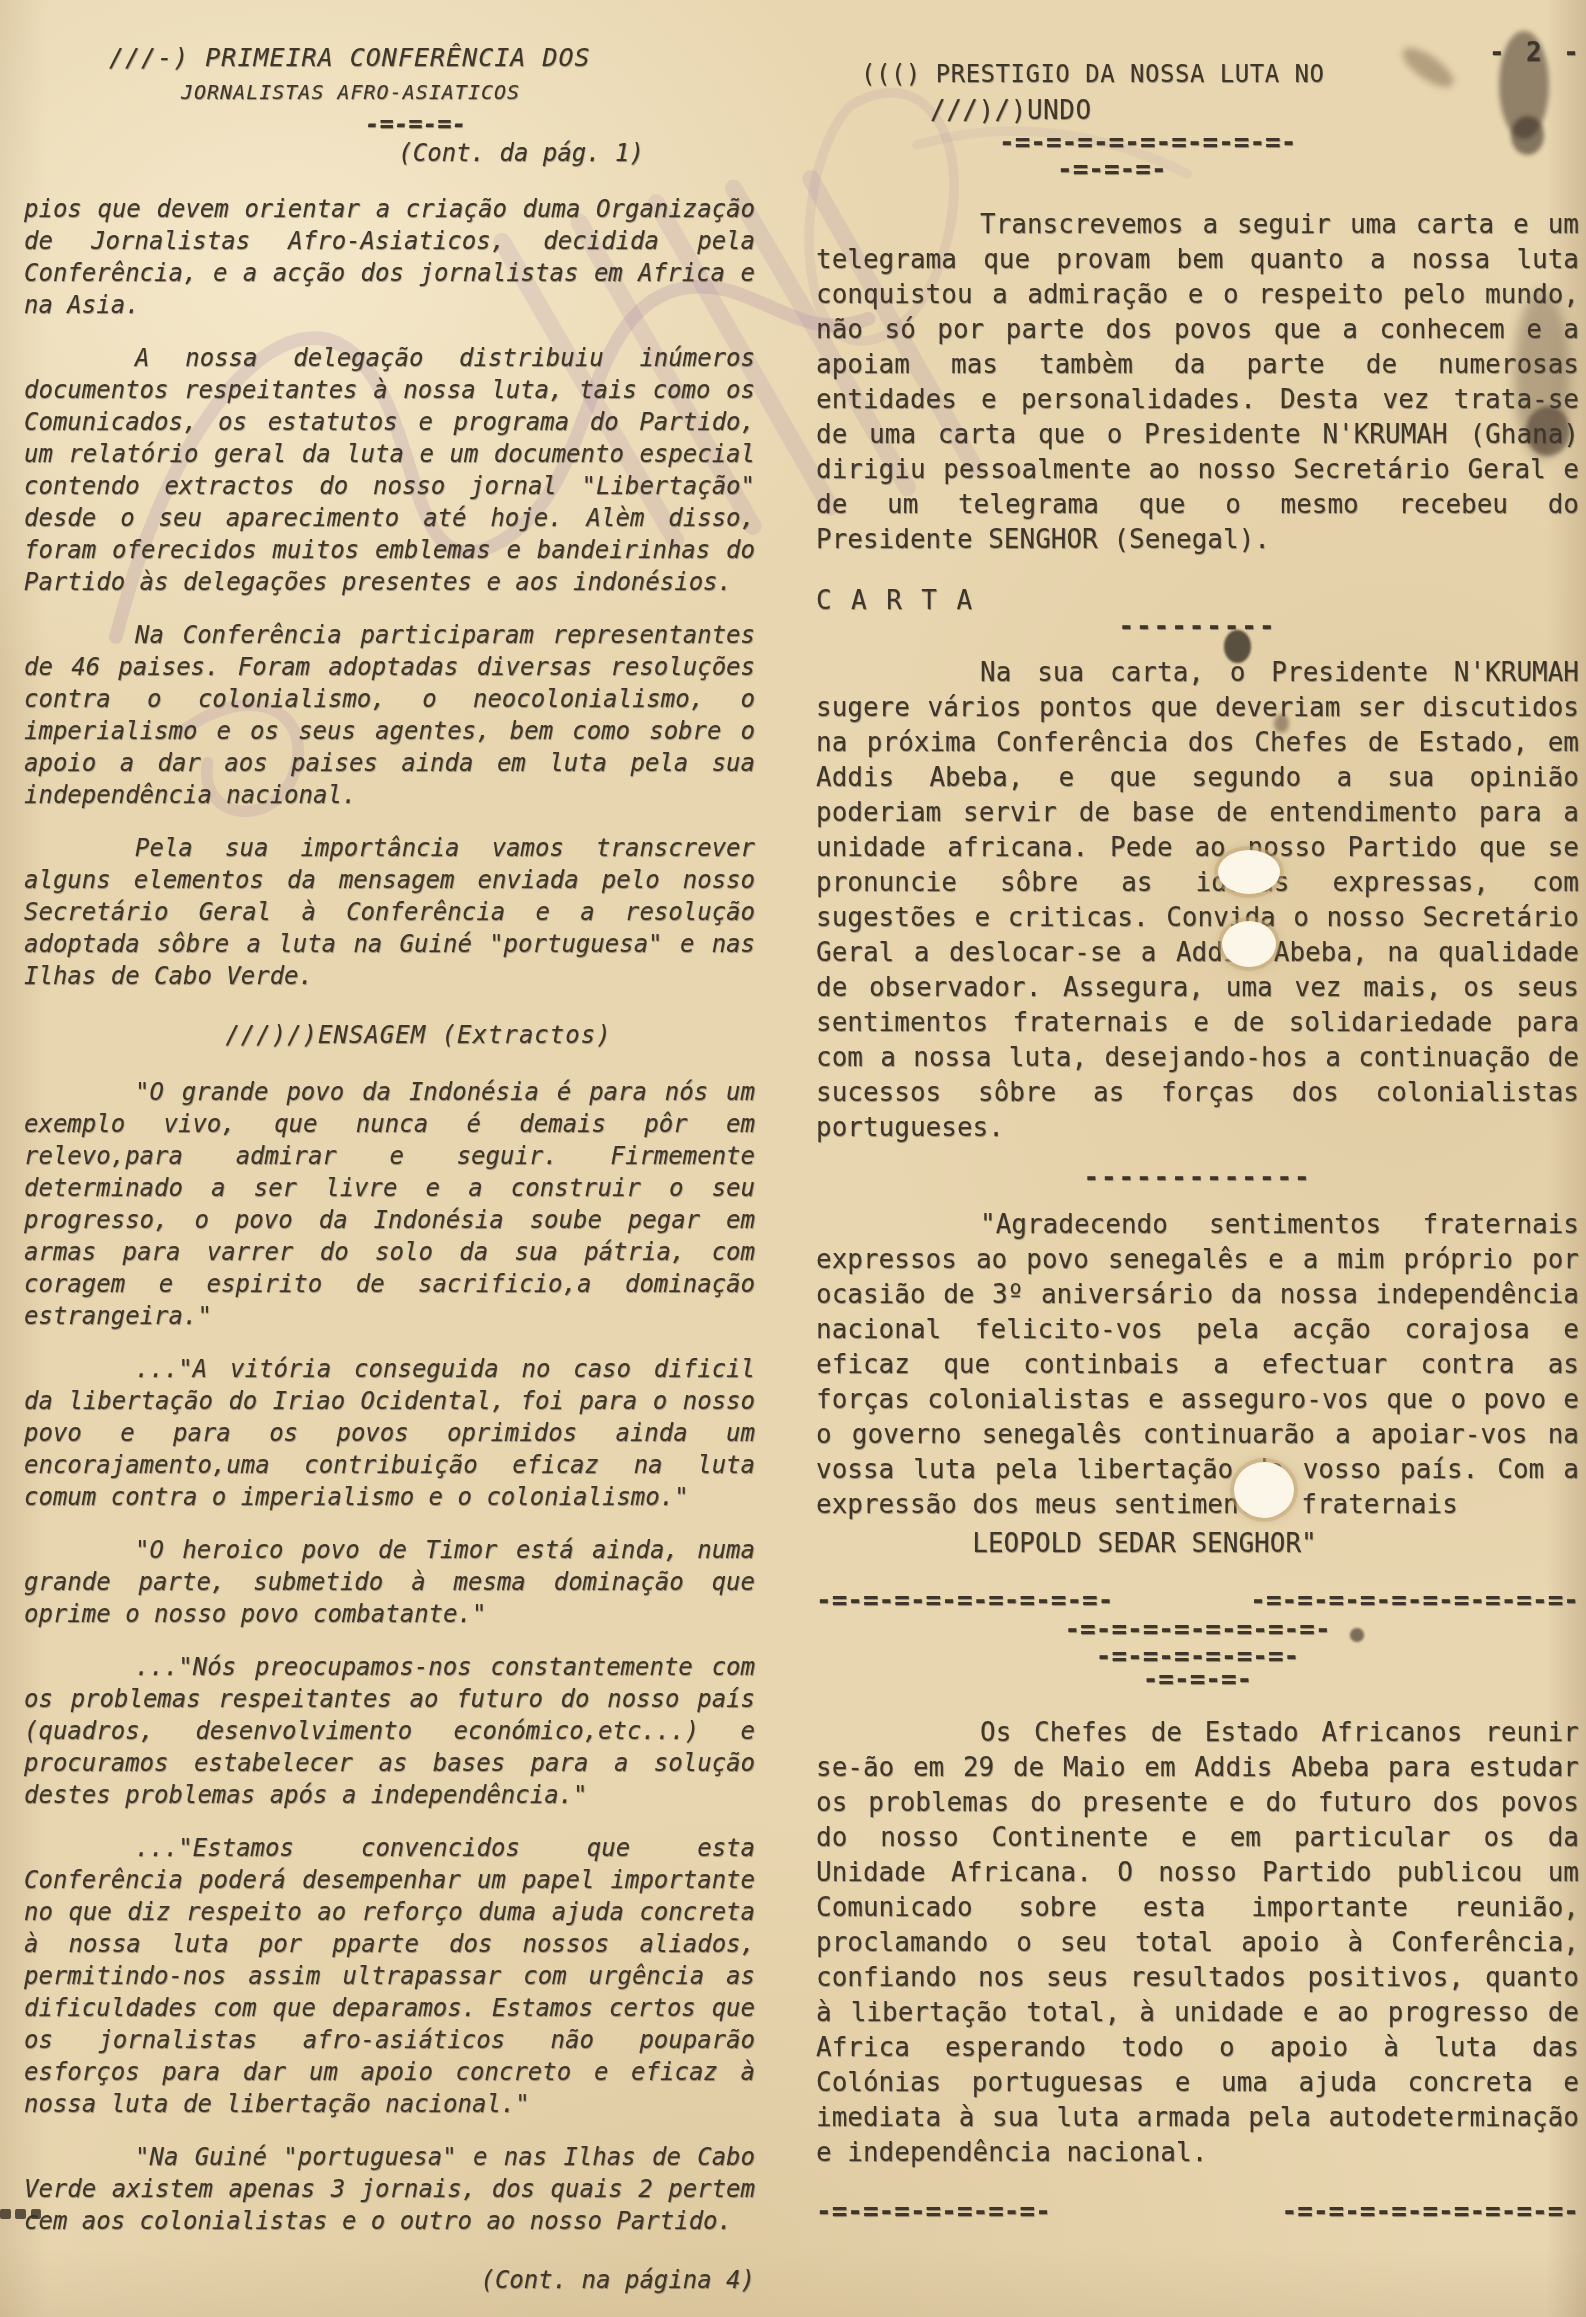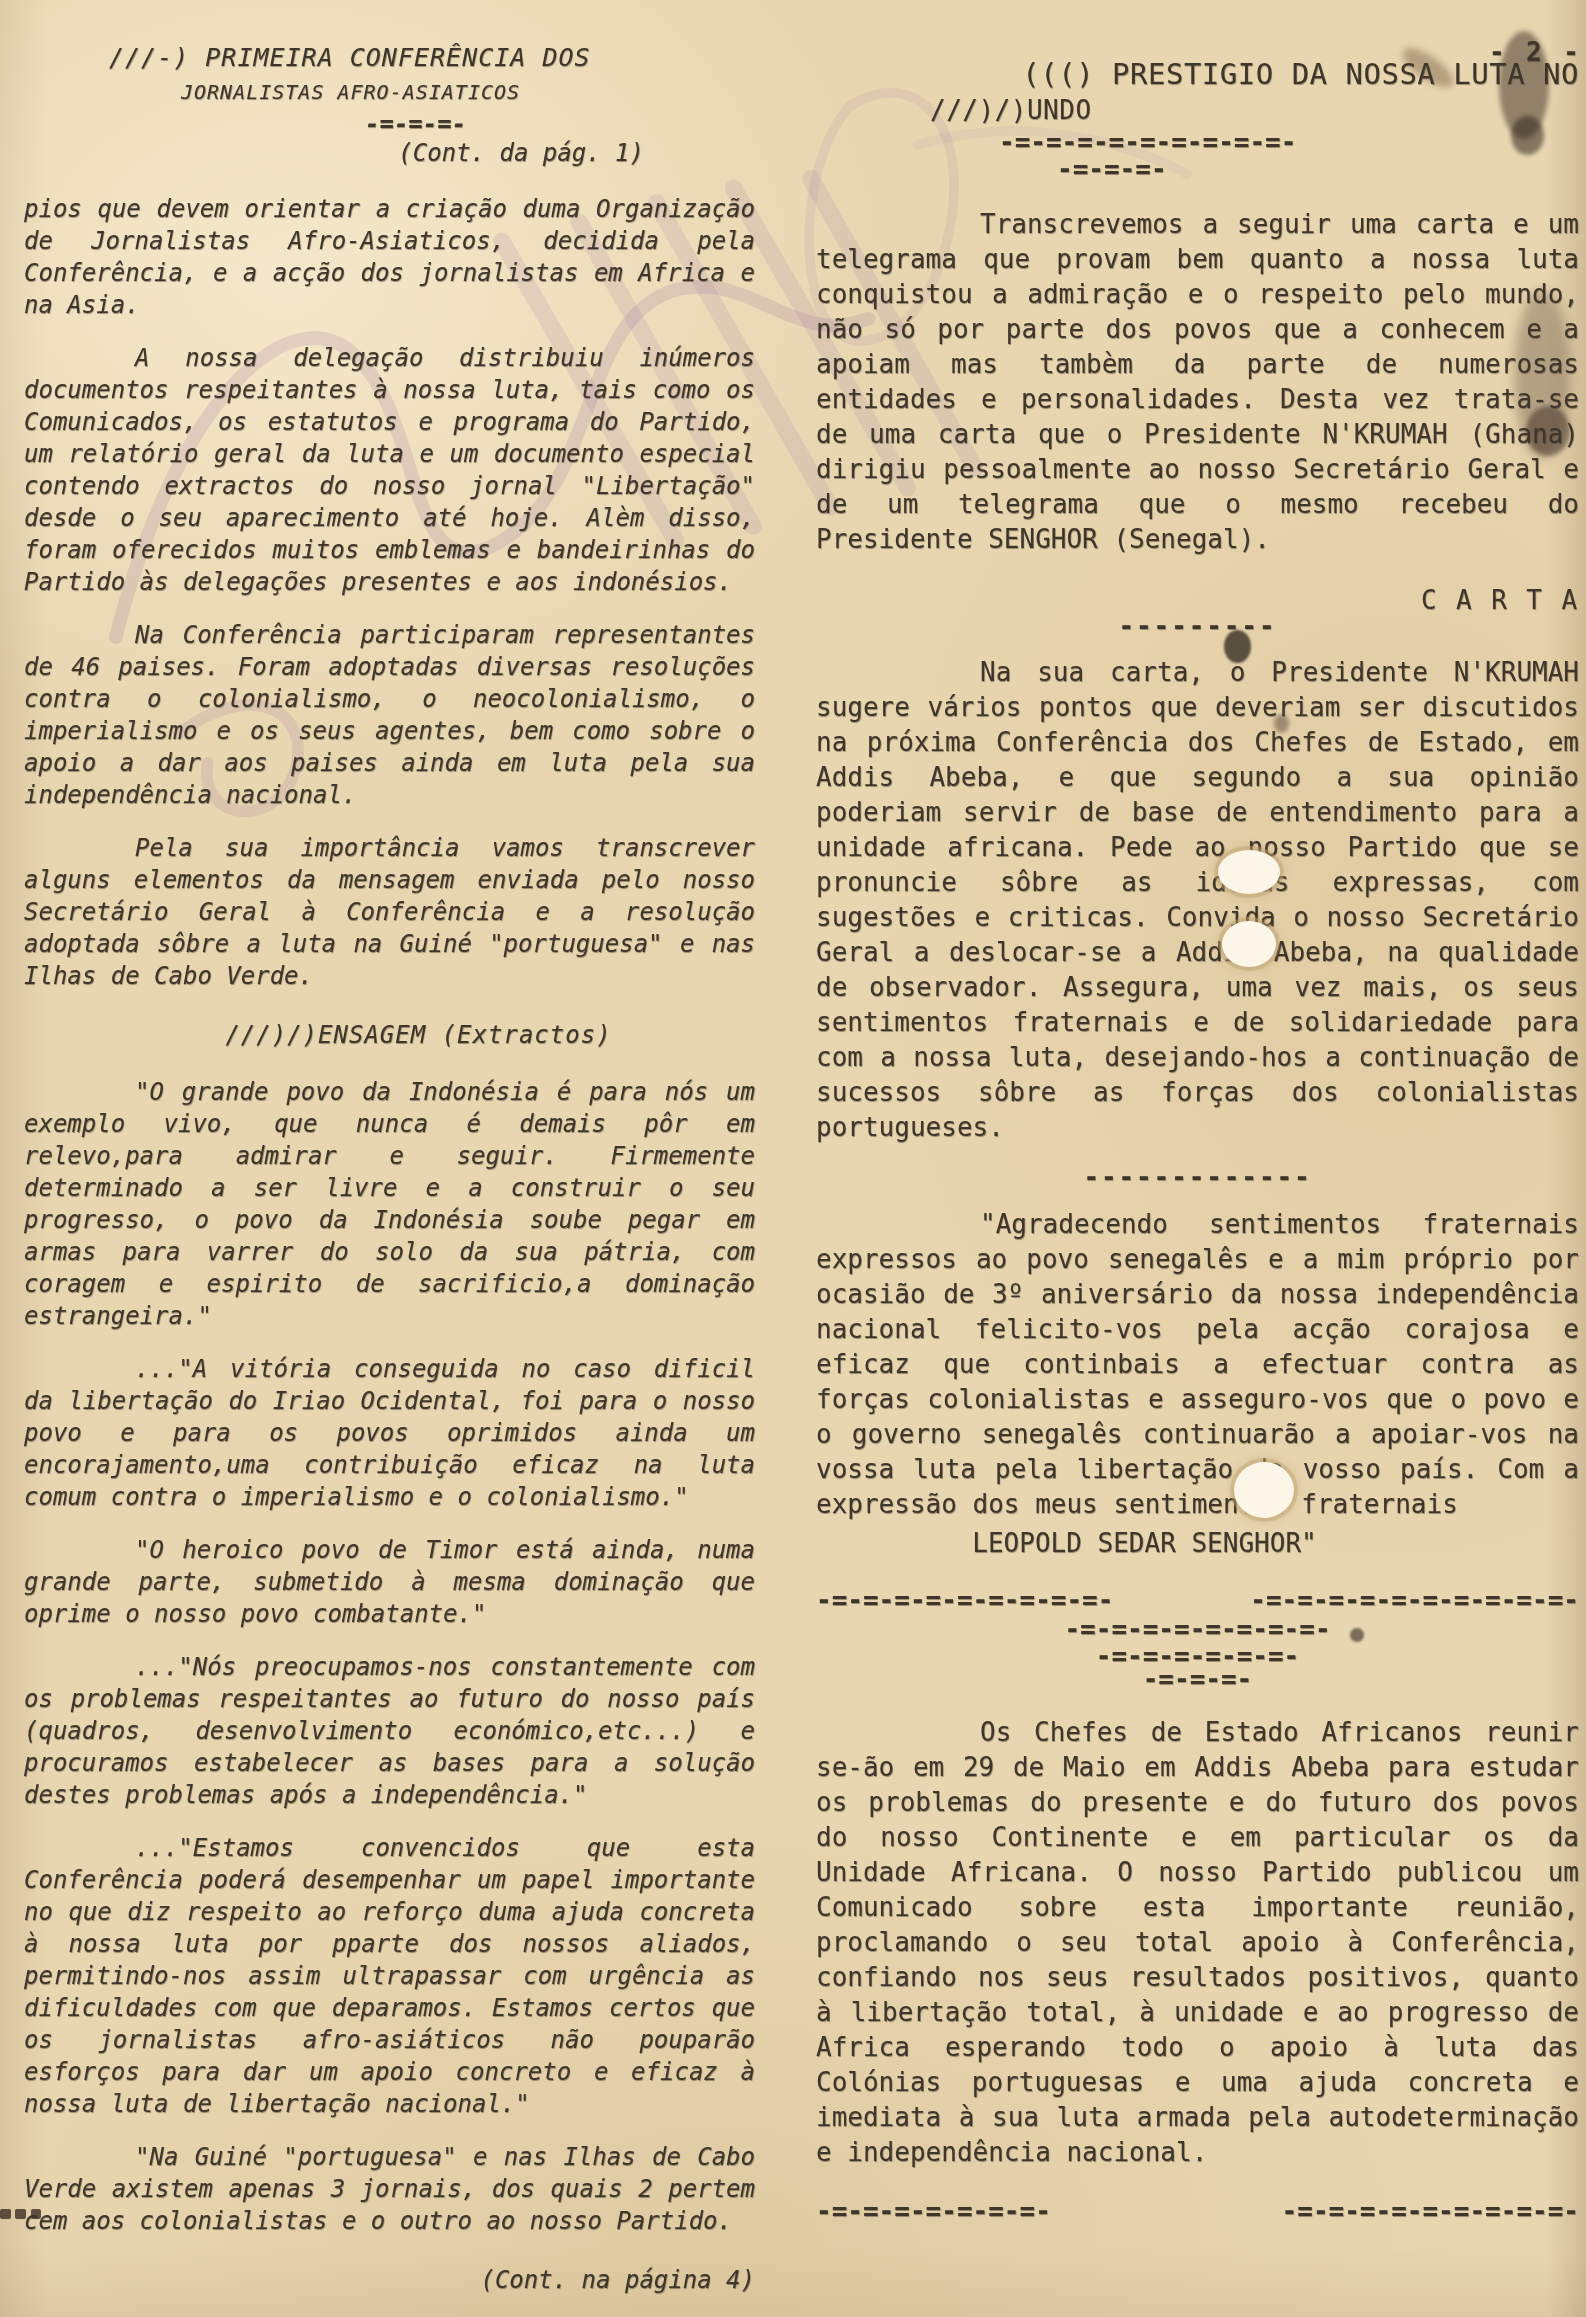--- a/index.html
+++ b/index.html
@@ -22,25 +22,25 @@
   .col-right{position:absolute;left:816px;top:56px;width:763px;font-size:26px;line-height:35px;}
   .para{text-align:justify;text-indent:111px;margin:0 0 21px 0;}
   .col-right .para{text-indent:164px;margin:0 0 25px 0;}
   .noindent{text-indent:0;}
   
   .lc-t1{margin-left:85px;font-size:25px;line-height:35px;letter-spacing:1px;}
   .lc-t2{margin-left:157px;font-size:20px;line-height:35px;letter-spacing:1px;}
   .lc-dash{margin-left:341px;line-height:29px;font-weight:bold;}
   .lc-note{text-align:right;margin-right:111px;line-height:29px;margin-bottom:25px;}
   
-  .rc-t1{margin-left:45px;font-size:29px;line-height:36px;letter-spacing:0.5px;text-align:right;}
+  .rc-t1{margin-left:45px;font-size:24px;line-height:36px;letter-spacing:0.5px;}
   .rc-t2{margin-left:114px;font-size:26px;line-height:36px;letter-spacing:0.5px;}
   .rc-d1{margin-left:183px;line-height:29px;font-weight:bold;}
   .rc-d2{margin-left:241px;line-height:25px;font-weight:bold;margin-bottom:25px;}
-  .sec-head{text-align:right;font-size:26px;letter-spacing:1.9px;margin-top:25px;line-height:37px;}
+  .sec-head{text-align:left;font-size:26px;letter-spacing:1.9px;margin-top:25px;line-height:37px;}
   .sec-underline{text-align:center;line-height:15.4px;font-weight:bold;margin-bottom:21px;letter-spacing:1.9px;}
   .mensagem-head{ text-align:center;margin:27px 0 25px 58px;font-size:24px;letter-spacing:1px;}
   .signature{text-align:center;margin-right:106px;line-height:35px;}
   .sep-row{display:flex;justify-content:space-between;margin-top:25px;line-height:29px;font-weight:bold;}
   .sep-center{text-align:center;line-height:29px;font-weight:bold;}
   .reuniao-head{text-align:center;margin-top:13.5px;font-size:25px;letter-spacing:1px;line-height:37px;}
   .reuniao-d1{text-align:center;line-height:25px;font-weight:bold;}
   .reuniao-d2{text-align:center;line-height:21px;font-weight:bold;margin-bottom:25px;}
   .footer-note{text-align:right;margin-top:27px;}
   .pagenum{position:absolute;left:1489px;top:37px;font-size:26px;letter-spacing:2.9px;font-weight:bold;}

